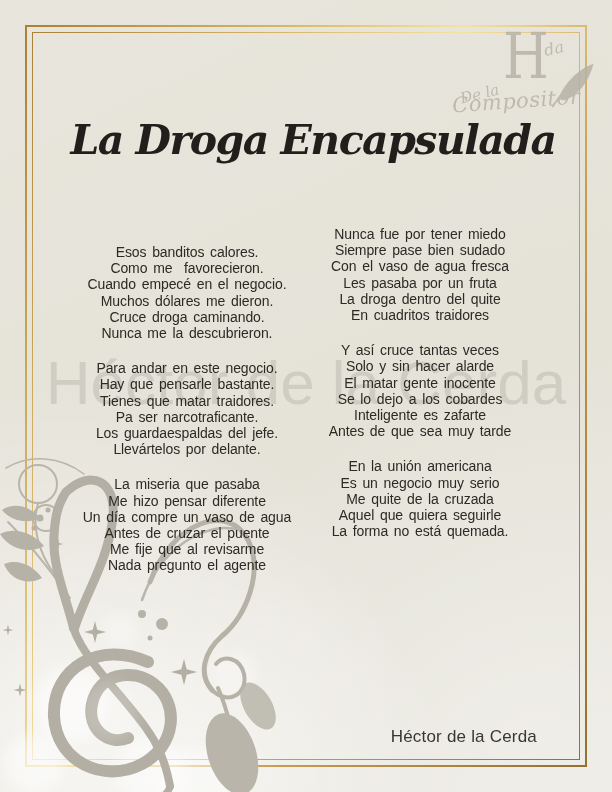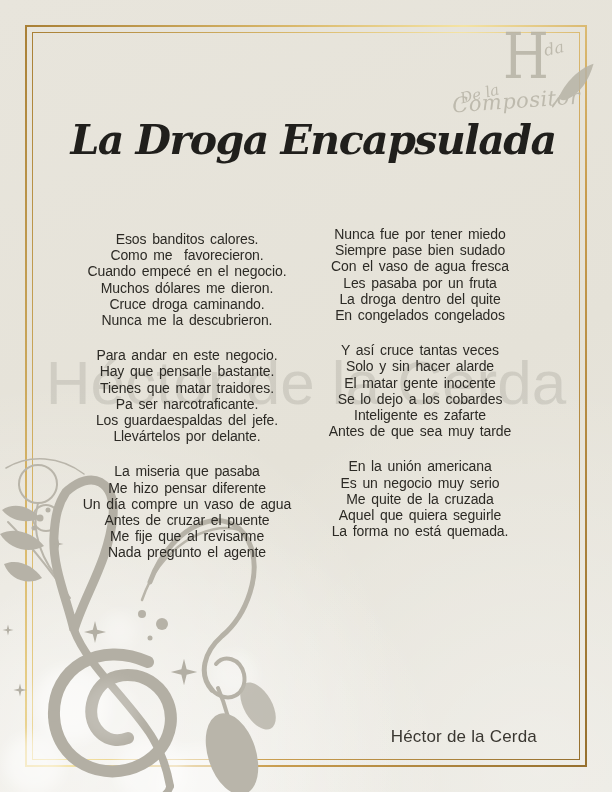--- a/index.html
+++ b/index.html
@@ -27,21 +27,21 @@
 
   .title{position:absolute;top:116px;left:7px;width:100%;text-align:center;z-index:4;
     font-family:"DejaVu Serif",serif;font-style:italic;font-weight:bold;
     font-size:41px;letter-spacing:-1.5px;color:#201f1c;}
 
   .watermark{position:absolute;top:347px;left:50%;transform:translateX(-50%);z-index:2;
     font-size:62px;white-space:nowrap;color:rgba(122,118,108,.20);letter-spacing:0;}
 
   .col{position:absolute;width:300px;text-align:center;z-index:4;color:#2c2a25;
     font-size:14px;line-height:16.2px;word-spacing:2px;letter-spacing:-.1px;}
-  .col.left{left:37px;top:231px;}
+  .col.left{left:37px;top:244px;}
   .col.right{left:270px;top:226px;}
   .stanza{margin:0 0 19px 0;padding:0;}
   .line{display:block;white-space:pre;}
 
   .author{position:absolute;top:727px;right:75px;z-index:4;font-size:17px;color:#3a3731;letter-spacing:.2px;}
 
   .deco{position:absolute;left:0;bottom:0;width:300px;height:420px;z-index:3;}
 </style>
 </head>
 <body>
@@ -158,21 +158,21 @@
     </p>
   </div>
 
   <div class="col right">
     <p class="stanza">
       <span class="line">Nunca fue por tener miedo</span>
       <span class="line">Siempre pase bien sudado</span>
       <span class="line">Con el vaso de agua fresca</span>
       <span class="line">Les pasaba por un fruta</span>
       <span class="line">La droga dentro del quite</span>
-      <span class="line">En congelados congelados</span>
+      <span class="line">En cuadritos traidores</span>
     </p>
     <p class="stanza">
       <span class="line">Y así cruce tantas veces</span>
       <span class="line">Solo y sin hacer alarde</span>
       <span class="line">El matar gente inocente</span>
       <span class="line">Se lo dejo a los cobardes</span>
       <span class="line">Inteligente es zafarte</span>
       <span class="line">Antes de que sea muy tarde</span>
     </p>
     <p class="stanza">

